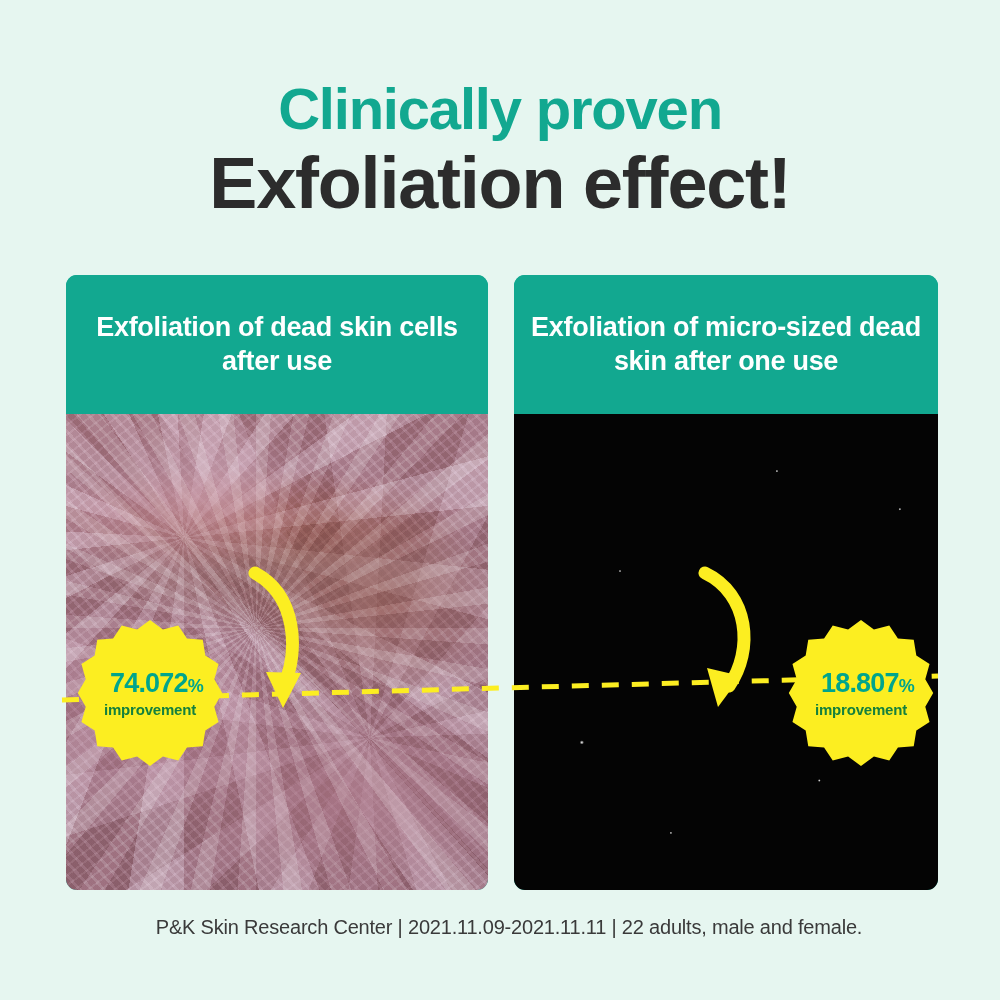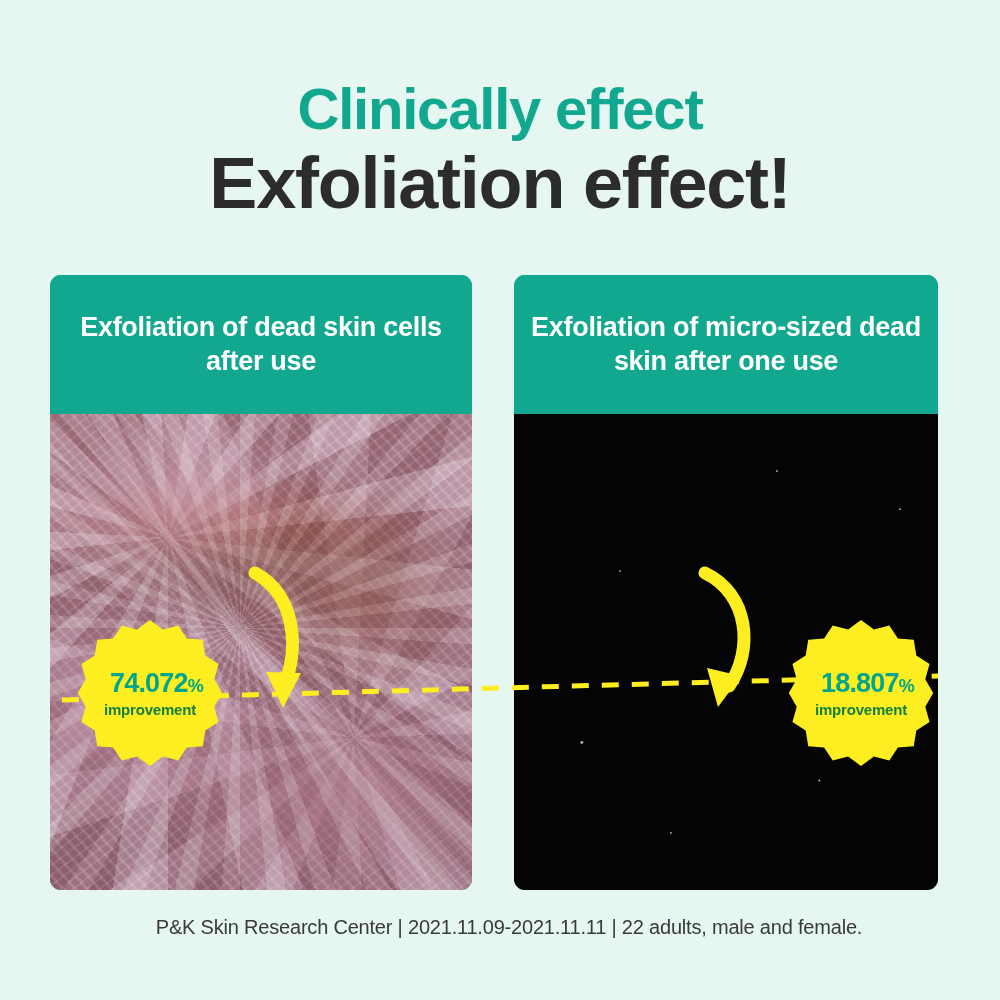--- a/index.html
+++ b/index.html
@@ -42,21 +42,21 @@
 
   
   .card {
     position: absolute;
     top: 275px;
     height: 615px;
     border-radius: 11px;
     overflow: hidden;
     background: #12a890;
   }
-  .card-left  { left: 50px;  width: 422px; }
+  .card-left  { left: 66px;  width: 422px; }
   .card-right { left: 514px; width: 424px; }
 
   .card-header {
     height: 139px;
     background: #12a890;
     color: #ffffff;
     display: flex;
     align-items: center;
     justify-content: center;
     text-align: center;
@@ -189,21 +189,21 @@
     text-align: center;
     color: #3a3a3a;
     font-size: 20px;
     letter-spacing: -0.2px;
   }
 </style>
 </head>
 <body>
 
 <div class="headline">
-  <span class="line1">Clinically effect</span>
+  <span class="line1">Clinically proven</span>
   <span class="line2">Exfoliation effect!</span>
 </div>
 
 <div class="card card-left">
   <div class="card-header">
     <span>Exfoliation of dead skin cells after use</span>
   </div>
   <div class="card-photo photo-skin"></div>
 </div>
 

